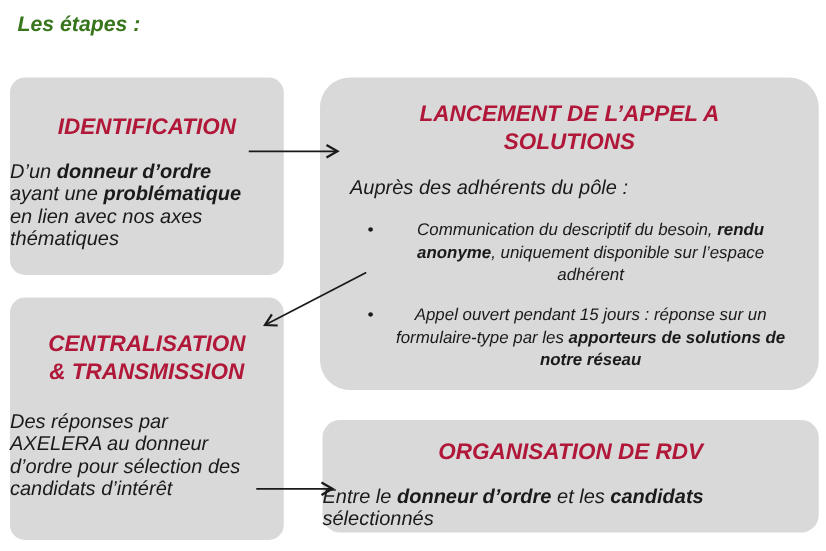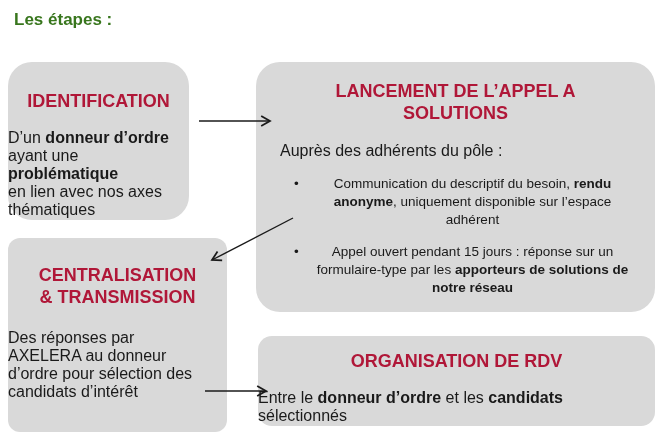--- a/index.html
+++ b/index.html
@@ -7,20 +7,21 @@
   body {
     font-family: "Liberation Sans", "DejaVu Sans", sans-serif;
     color: var(--text-black, #1a1a1a);
   }
   .canvas {
     position: relative;
     width: 661px;
     height: 441px;
     background: #ffffff;
     overflow: hidden;
+    font-style: italic;
   }
   .page-title {
     position: absolute;
     left: 14px;
     top: 10px;
     font-size: 17px;
     font-weight: 700;
     color: var(--title-green, #38761D);
   }
   .box {
@@ -37,22 +38,22 @@
   .body-text {
     font-size: 16px;
     line-height: 18px;
     text-align: left;
     color: var(--text-black, #1a1a1a);
   }
   b { font-weight: 700; }
 
   
   #box-identification {
-    left: 8px; top: 62px; width: 181px; height: 158px;
-    border-radius: 24px;
+    left: 8px; top: 62px; width: 219px; height: 158px;
+    border-radius: 12px;
     padding-top: 28px;
   }
   #box-identification .body-text { margin-top: 17px; }
 
   
   #box-lancement {
     left: 256px; top: 62px; width: 399px; height: 250px;
     border-radius: 24px;
     padding: 18px 24px 0 24px;
   }

